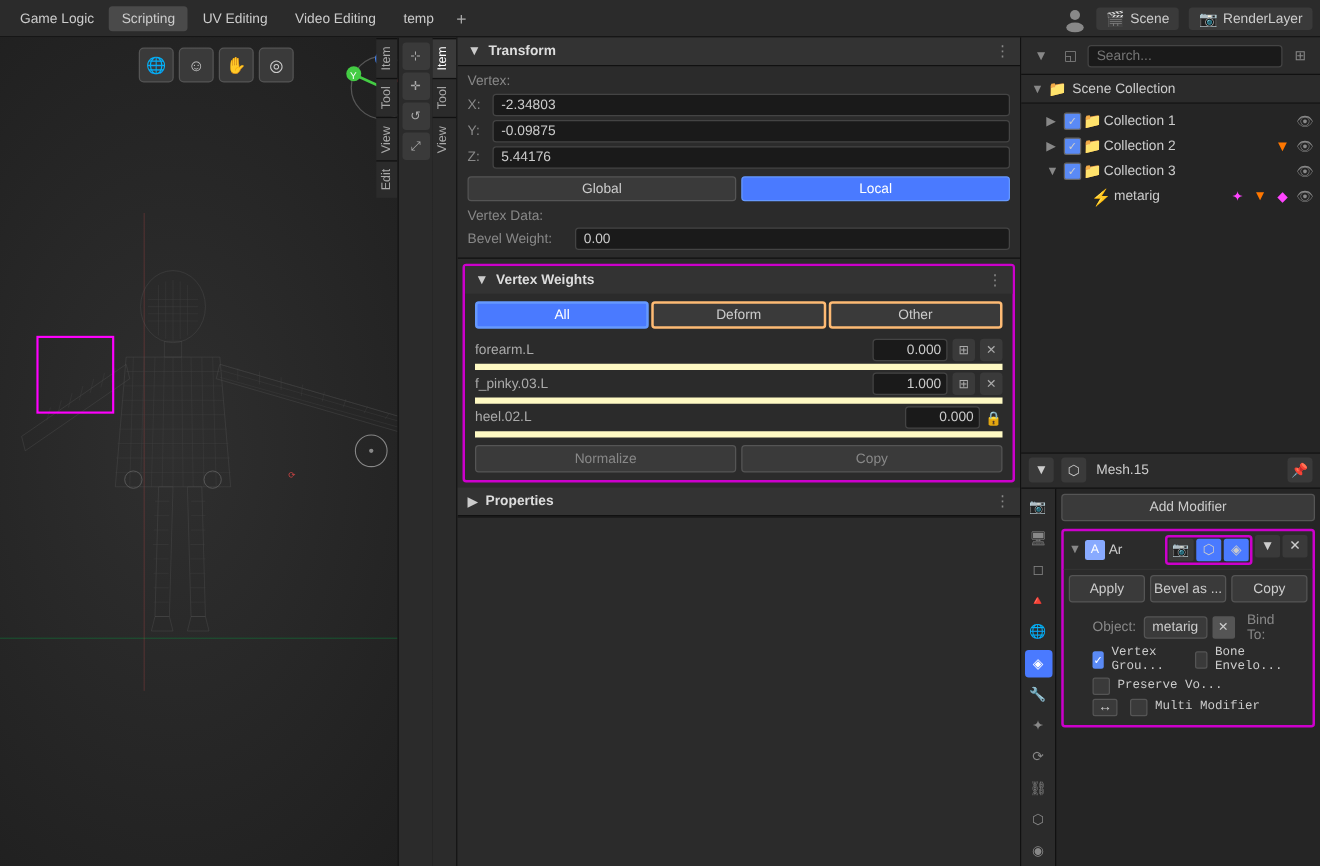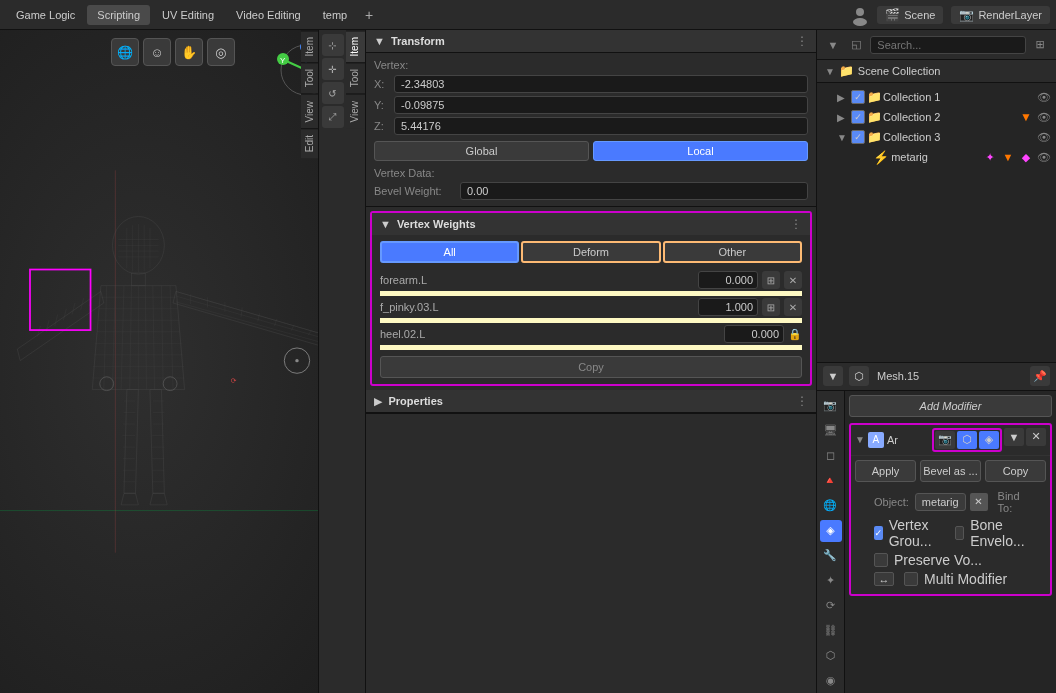--- a/index.html
+++ b/index.html
@@ -524,21 +524,20 @@
       width: 100%;
       padding: 4px 0;
       background: #3a3a3a;
       border: 1px solid #555;
       border-radius: 3px;
       color: #ccc;
       font-size: 11px;
       text-align: center;
       cursor: pointer;
       margin-bottom: 6px;
-      font-style: italic;
     }
 
     .modifier-item {
       background: #2b2b2b;
       border: 1px solid #444;
       border-radius: 3px;
       margin-bottom: 4px;
     }
     .modifier-item.highlighted {
       border: 2px solid #cc00cc;
@@ -653,22 +652,23 @@
       justify-content: center;
       font-size: 9px;
       color: white;
       cursor: pointer;
     }
     .mod-checkbox.off {
       background: #3a3a3a;
       border: 1px solid #555;
     }
     .mod-field-text {
-      font-size: 14px;
-      color: #ccc;
+      font-size: 10px;
+      color: #ccc;
+      font-family: Liberation Mono, monospace;
     }
 
     
     .vp-n-tabs {
       position: absolute;
       top: 0;
       right: 28px;
       display: flex;
       flex-direction: column;
       gap: 0;
@@ -969,20 +969,21 @@
               <div class="vw-icon-btn">⊞</div>
               <div class="vw-icon-btn">✕</div>
             </div>
 
             <div class="vw-row">
               <span class="vw-name">heel.02.L</span>
               <input type="text" class="vw-val" value="0.000" style="">
               <span class="vw-lock">🔒</span>
             </div>
             <div class="vw-footer">
+              <div class="vw-footer-btn">Normalize</div>
               <div class="vw-footer-btn">Copy</div>
             </div>
           </div>
         </div>
 
         <div class="panel">
           <div class="props-header">
             <span>▶</span>
             <span class="props-title">Properties</span>
             <span class="panel-menu-icon">⋮</span>

